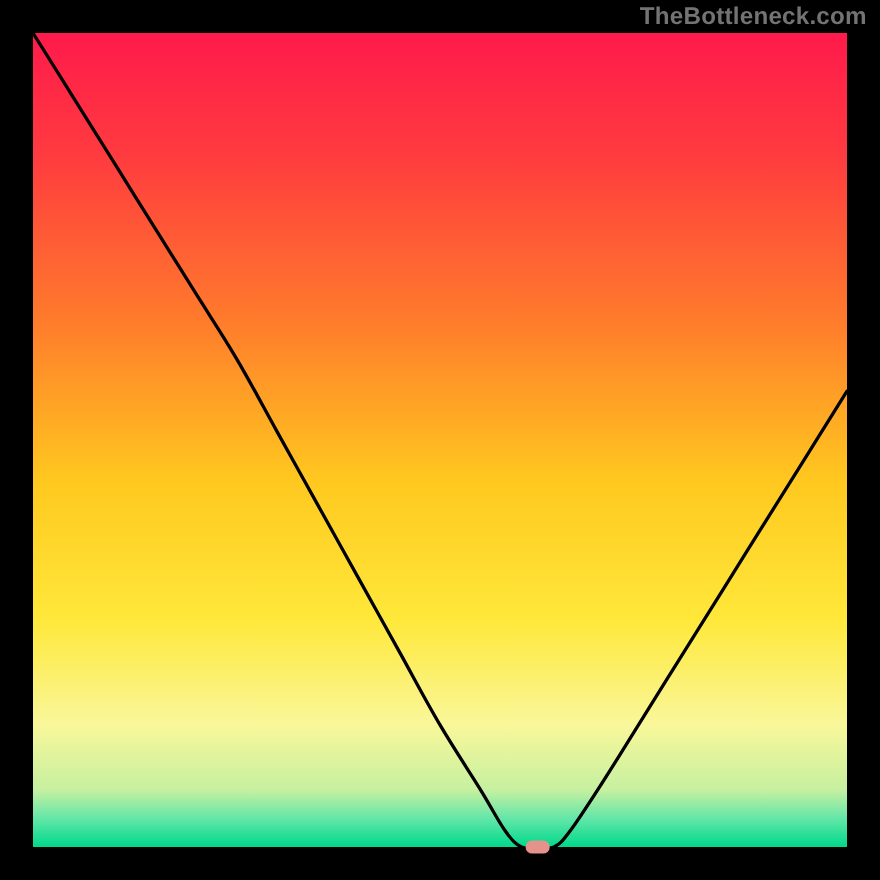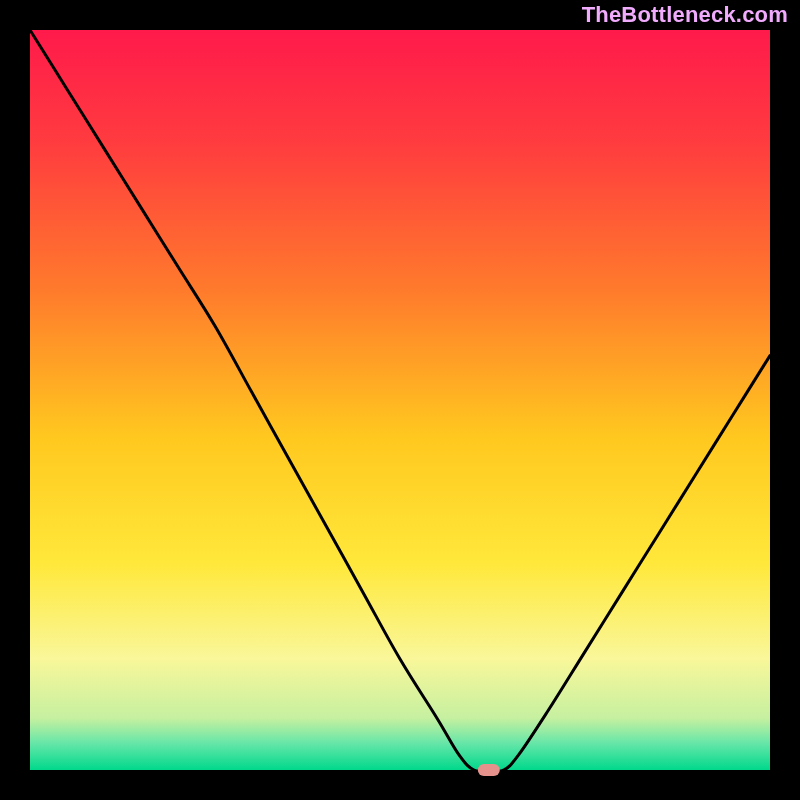--- a/index.html
+++ b/index.html
@@ -17,21 +17,21 @@
     width: 800px;
     height: 800px;
   }
   .watermark {
     position: absolute;
     top: 2px;
     right: 12px;
     font-family: Arial, Helvetica, sans-serif;
     font-size: 22px;
     font-weight: 600;
-    color: #f0abfc;
+    color: #737373;
     letter-spacing: 0.2px;
   }
 </style>
 </head>
 <body>
 
 <div class="chart-frame">
   <svg id="chart-svg" width="800" height="800" viewBox="0 0 800 800">
     <defs>
       <linearGradient id="bg-grad" x1="0" y1="0" x2="0" y2="1">

